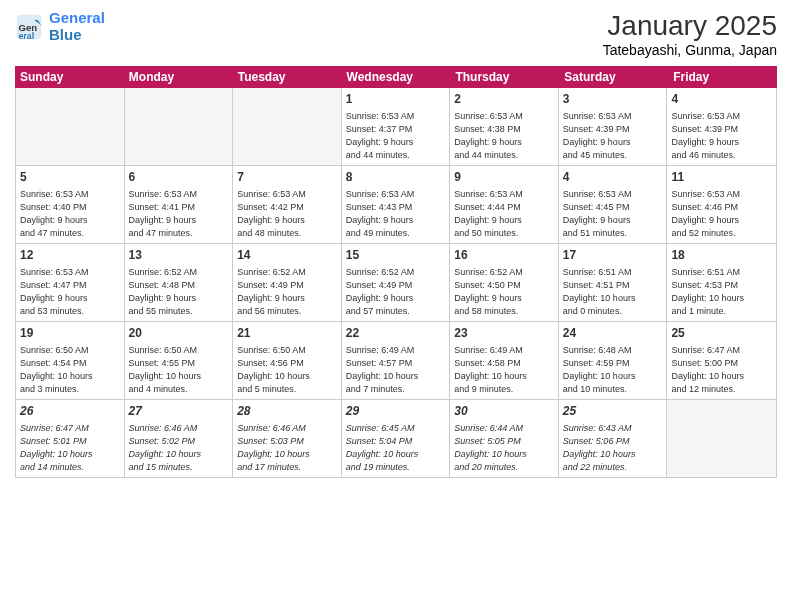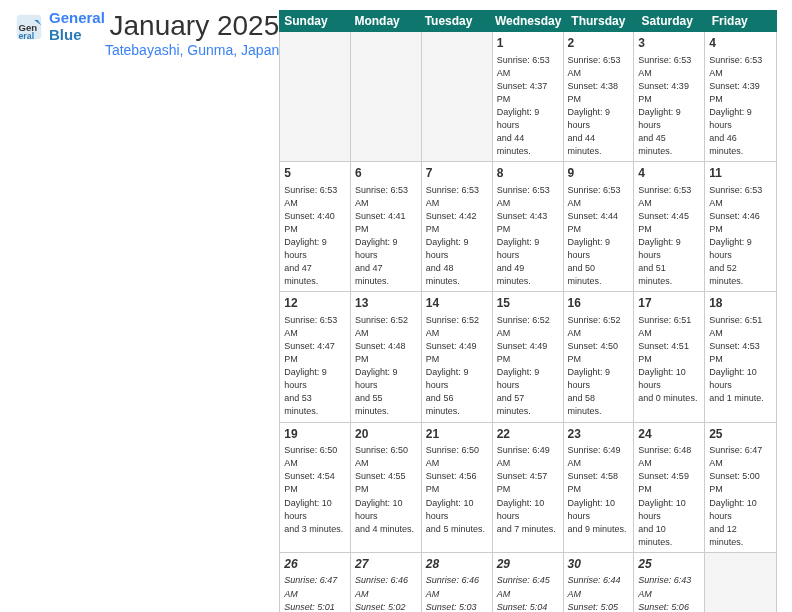--- a/index.html
+++ b/index.html
@@ -8,21 +8,21 @@
       background: #fff;
       width: 792px;
       height: 612px;
       overflow: hidden;
     }
     .container {
       width: 792px;
       height: 460px;
       padding: 10px 15px;
       display: flex;
-      flex-direction: row;
+      flex-direction: column;
     }
     .header {
       display: flex;
       justify-content: space-between;
       align-items: flex-start;
       margin-bottom: 8px;
     }
     .logo {
       display: flex;
       align-items: center;
@@ -50,31 +50,31 @@
     .title-block {
       text-align: right;
     }
     .month-title {
       font-size: 28px;
       font-weight: normal;
       color: #333;
     }
     .location {
       font-size: 14px;
-      color: #3b82f6;
+      color: #000000;
     }
     .calendar {
       flex: 1;
       display: flex;
       flex-direction: column;
     }
     .cal-header-row {
       display: grid;
       grid-template-columns: repeat(7, 1fr);
-      background: #0f766e;
+      background: #be185d;
     }
     .cal-header-cell {
       color: #fff;
       font-size: 12px;
       font-weight: bold;
       padding: 4px 5px;
       text-align: left;
     }
     .cal-week {
       display: grid;

